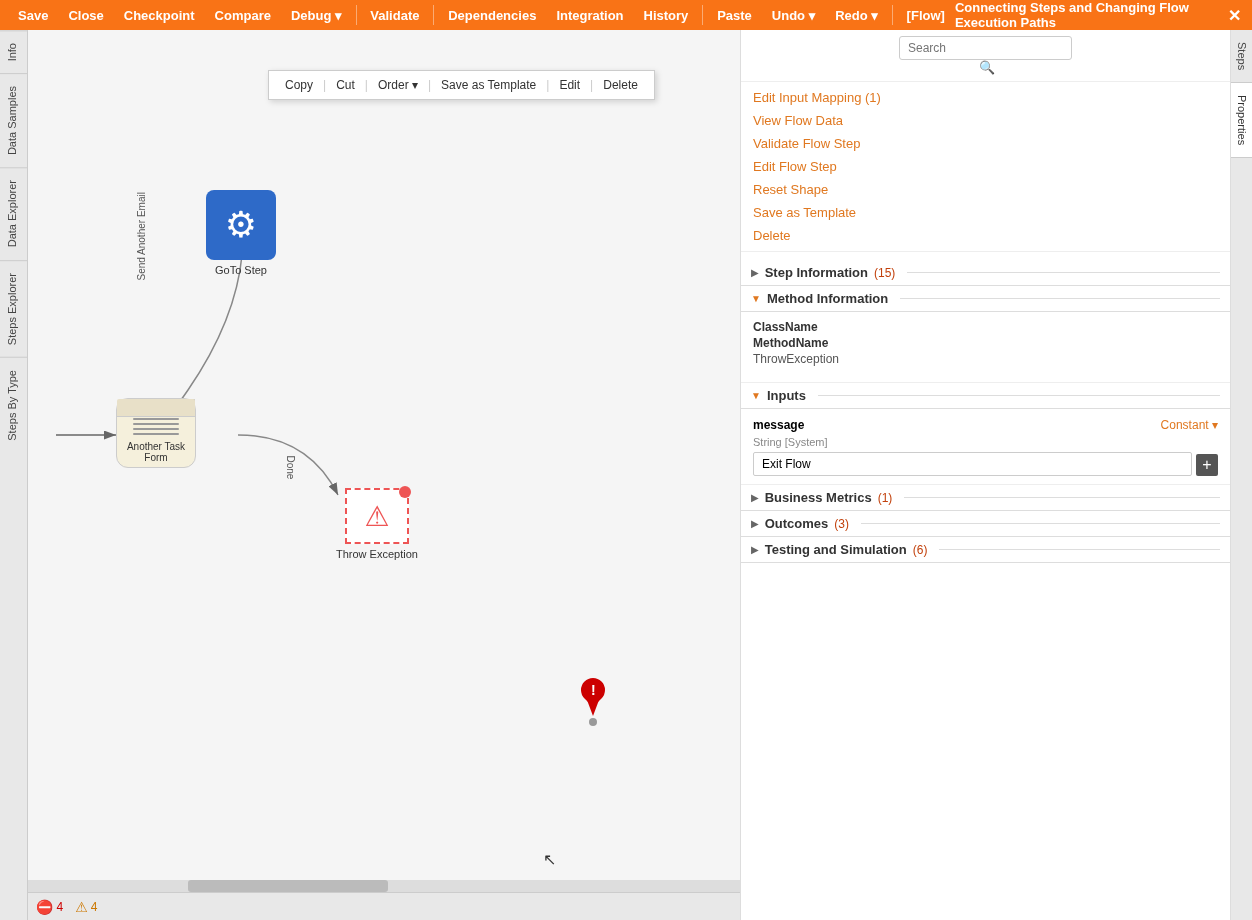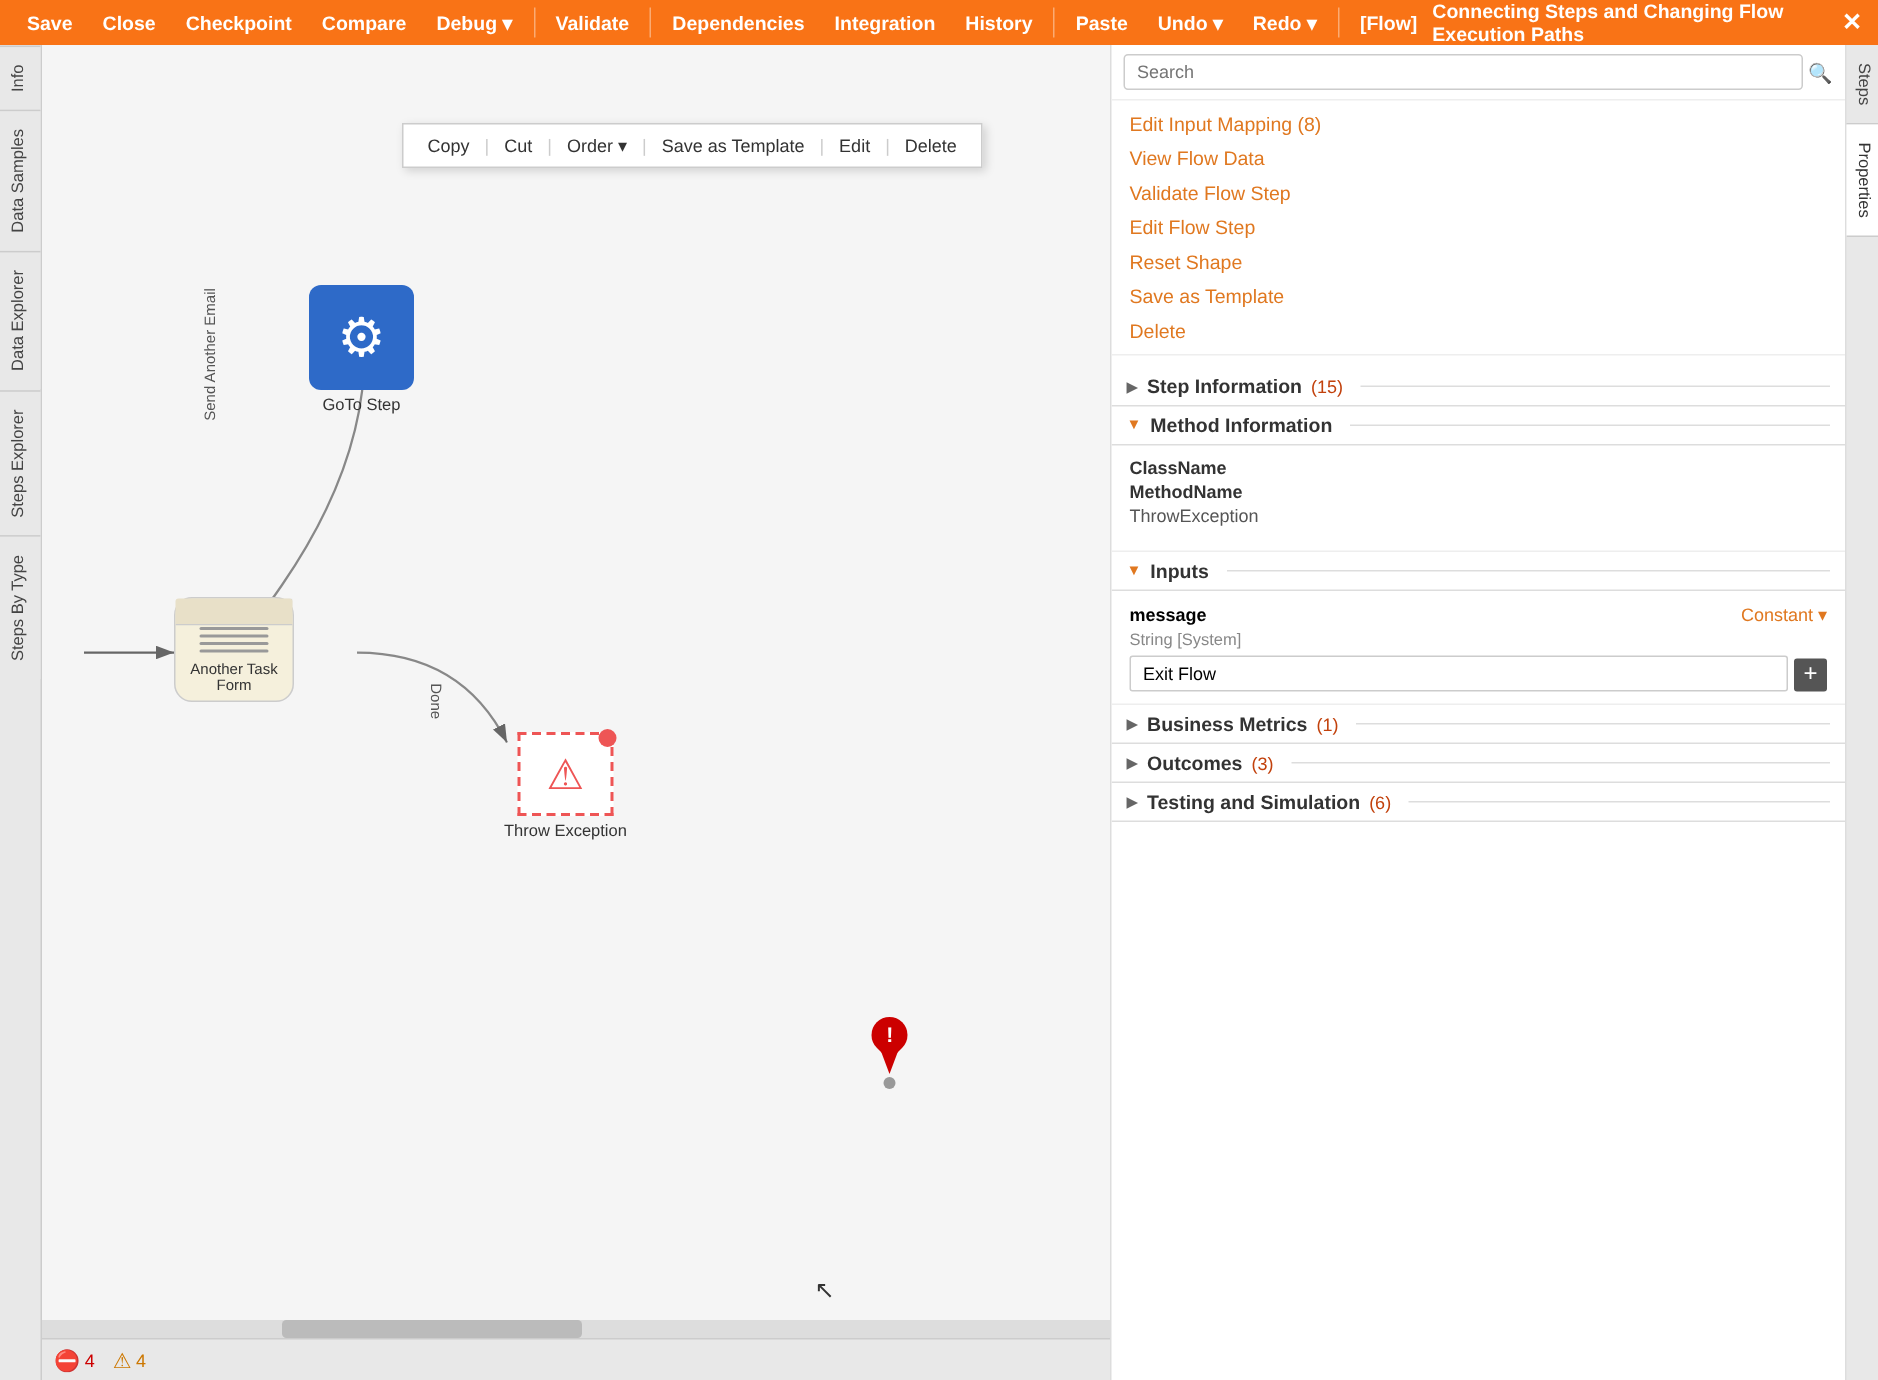--- a/index.html
+++ b/index.html
@@ -72,21 +72,21 @@
     .canvas-area {
       flex: 1;
       background: #f5f5f5;
       position: relative;
       overflow: hidden;
     }
 
     
     .context-menu {
       position: absolute;
-      top: 52px;
+      top: 40px;
       left: 240px;
       background: white;
       border: 1px solid #ccc;
       display: flex;
       align-items: center;
       padding: 4px 8px;
       font-size: 12px;
       z-index: 100;
       box-shadow: 2px 2px 6px rgba(0,0,0,0.15);
       gap: 0;
@@ -245,20 +245,21 @@
       display: flex;
       flex-direction: column;
     }
 
     
     .right-search {
       display: flex;
       align-items: center;
       padding: 6px 8px;
       border-bottom: 1px solid #eee;
+      flex-direction: column;
     }
     .right-search input {
       flex: 1;
       border: 1px solid #ccc;
       border-radius: 3px;
       padding: 4px 8px;
       font-size: 12px;
       outline: none;
     }
     .search-icon-btn {
@@ -495,21 +496,21 @@
   </div>
 
   <div class="right-panel">
 
     <div class="right-search">
       <input type="text" placeholder="Search" style="">
       <span class="search-icon-btn">🔍</span>
     </div>
 
     <div class="right-menu">
-      <div class="right-menu-item">Edit Input Mapping (8)</div>
+      <div class="right-menu-item">Edit Input Mapping (1)</div>
       <div class="right-menu-item">View Flow Data</div>
       <div class="right-menu-item">Validate Flow Step</div>
       <div class="right-menu-item">Edit Flow Step</div>
       <div class="right-menu-item">Reset Shape</div>
       <div class="right-menu-item">Save as Template</div>
       <div class="right-menu-item">Delete</div>
     </div>
 
     <div class="right-sections">
 

